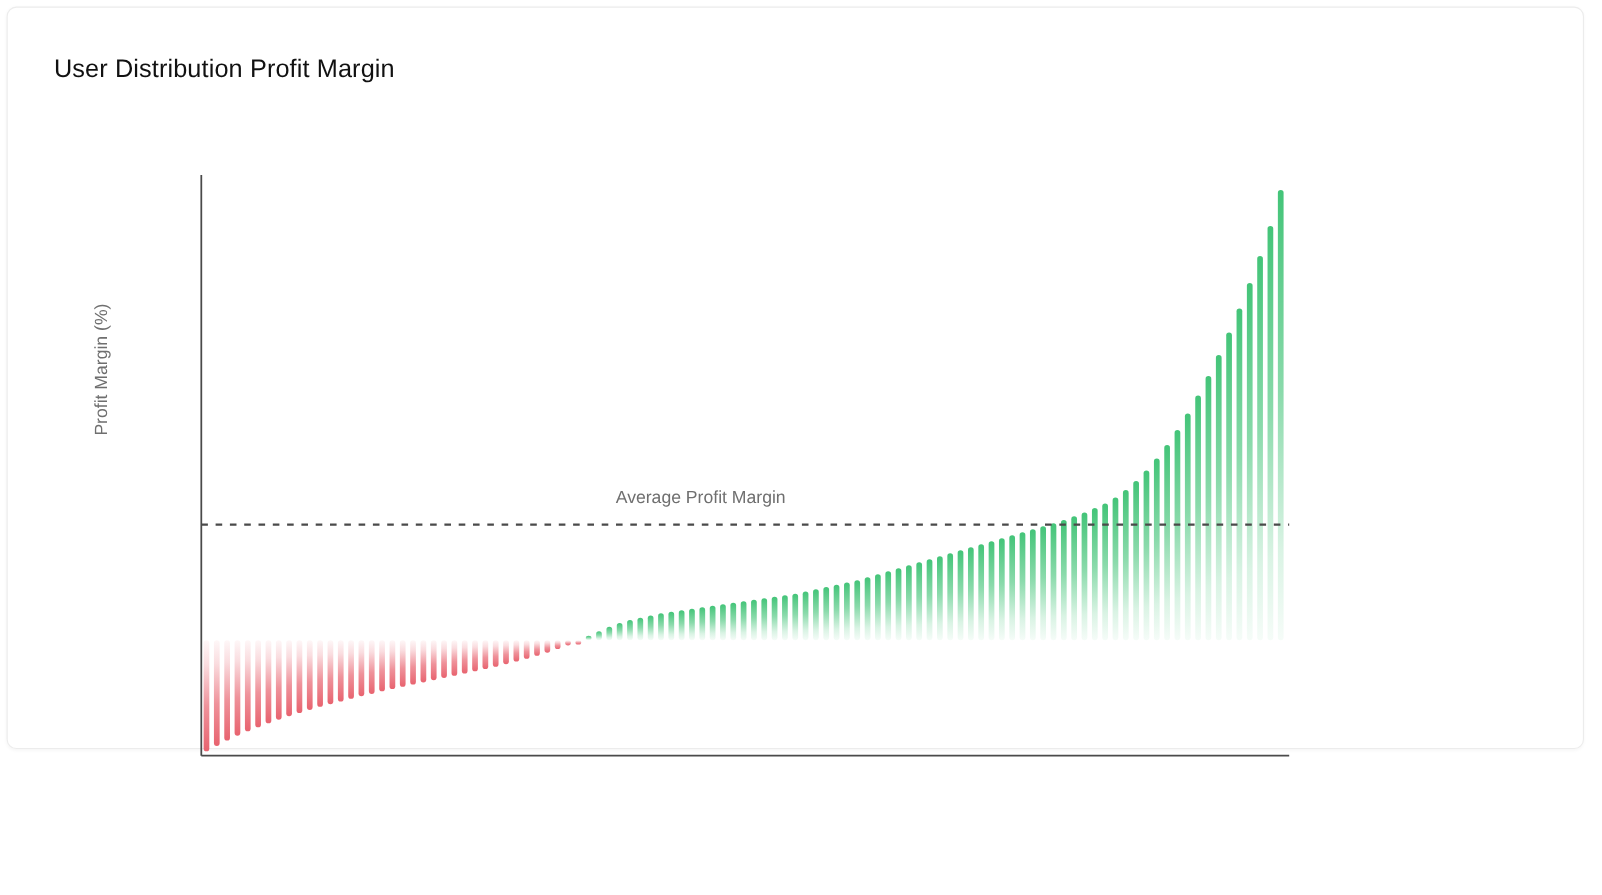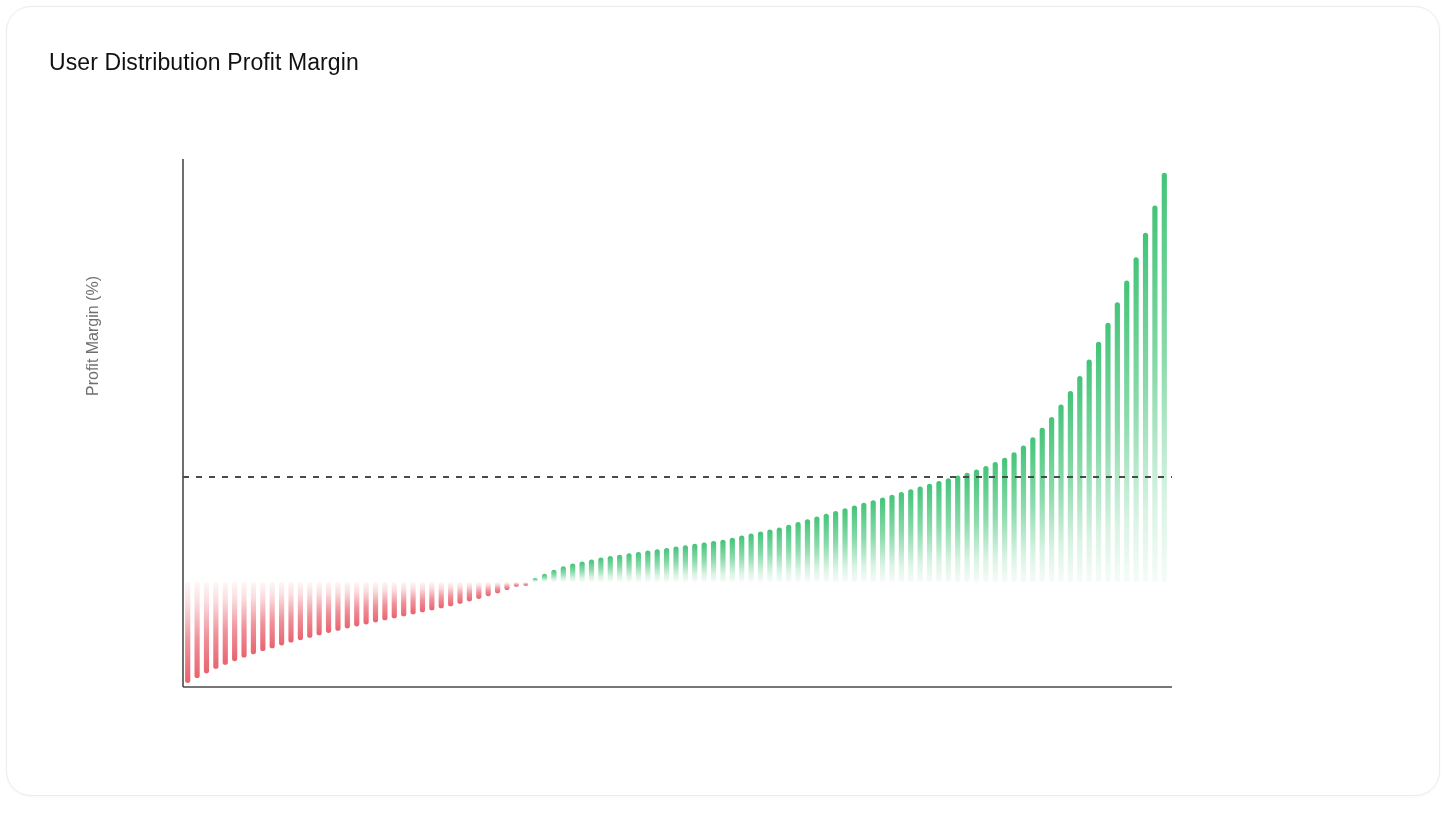--- a/index.html
+++ b/index.html
@@ -11,24 +11,24 @@
     width: 1456px;
     height: 814px;
     font-family: "Liberation Sans", sans-serif;
     overflow: hidden;
   }
   .card {
     position: absolute;
     left: 6px;
     top: 6px;
     width: 1434px;
-    height: 790px;
+    height: 675px;
     background: #ffffff;
     border: 1px solid #ececec;
-    border-radius: 25px;
+    border-radius: 9px;
     box-sizing: border-box;
     box-shadow: 0 1px 3px rgba(0,0,0,0.035);
   }
   .chart-title {
     position: absolute;
     left: 42px;
     top: 42px;
     font-size: 23px;
     font-weight: 400;
     color: #111111;
@@ -221,15 +221,16 @@
           <rect fill="url(#gPos)" x="1135.92" y="225.68" width="5.20" height="349.32" rx="2.60" ry="2.60"></rect>
           <rect fill="url(#gPos)" x="1145.31" y="198.39" width="5.20" height="376.61" rx="2.60" ry="2.60"></rect>
           <rect fill="url(#gPos)" x="1154.70" y="165.65" width="5.20" height="409.35" rx="2.60" ry="2.60"></rect>
         </g>
       <path class="spine" d="M176,152 L176,680"></path>
       <path class="spine" d="M176,680 L1165,680"></path>
       <path class="avg-line" d="M176,470 L1165,470"></path>
     </svg>
 
     <div class="y-axis-label">Profit Margin (%)</div>
+    <div class="avg-label">Average Profit Margin</div>
 
   </div>
 </div>
 
 </body></html>

